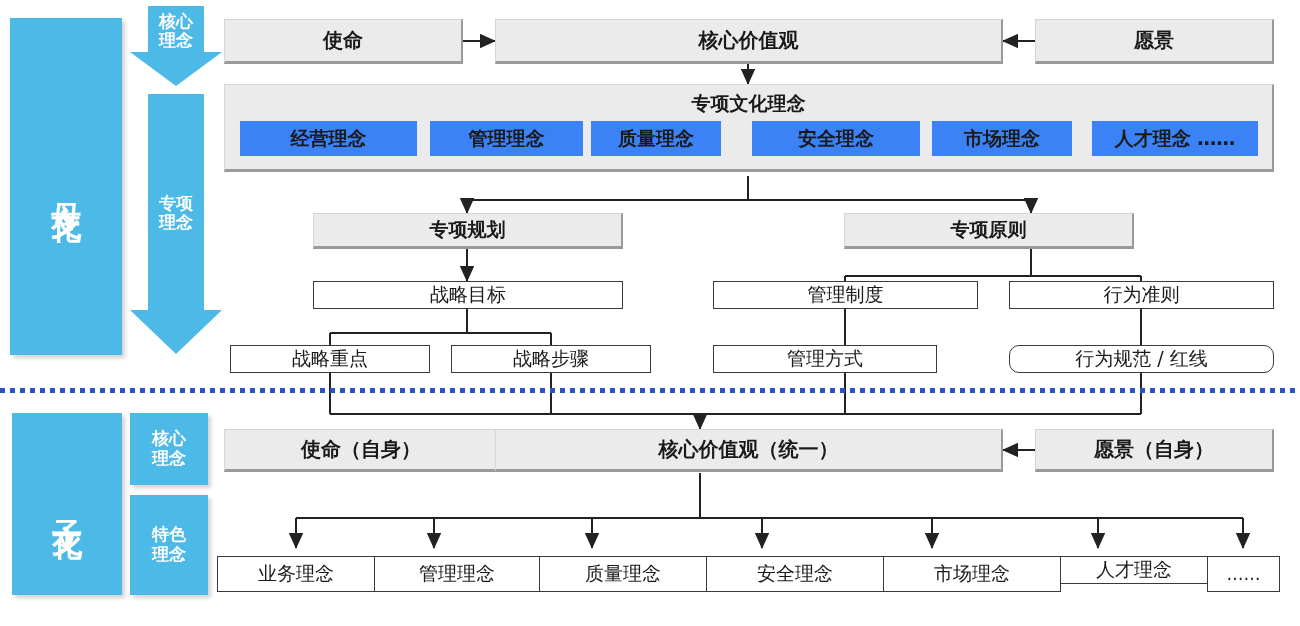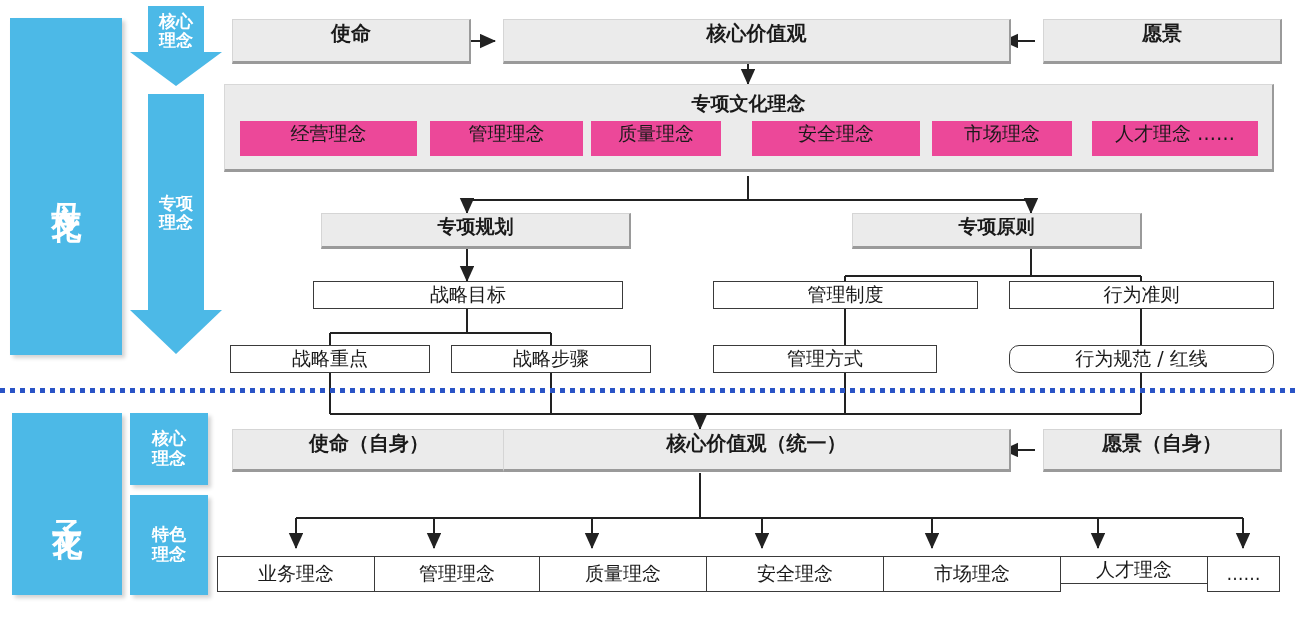--- a/index.html
+++ b/index.html
@@ -34,44 +34,44 @@
   }
 
   
   .gbox{
     position:absolute;
     background:#ebebeb;
     border:1px solid #d5d5d5;
     border-right:2px solid #9a9a9a;
     border-bottom:3px solid #9a9a9a;
     box-sizing:border-box;
-    display:flex;align-items:flex-start;justify-content:center;
+    display:flex;align-items:center;justify-content:center;
     font-weight:bold;color:#1a1a1a;
     text-align:center;
-    margin-left:8px;
   }
   
   .panel{
     position:absolute;
     background:#ebebeb;
     border:1px solid #d8d8d8;
     border-right:2px solid #9a9a9a;
     border-bottom:3px solid #9a9a9a;
     box-sizing:border-box;
   }
   .panel-title{
     position:absolute;left:0;right:0;top:6px;
     text-align:center;font-weight:bold;color:#1a1a1a;
   }
   .chip{
     position:absolute;
-    background:#ec4899;
-    display:flex;align-items:flex-start;justify-content:center;
+    background:#3b82f6;
+    display:flex;align-items:center;justify-content:center;
     color:#1a1a1a;text-align:center;
     box-sizing:border-box;
+    font-weight:bold;
   }
 
   
   .obox{
     position:absolute;
     background:#ffffff;
     border:1.6px solid #3a3a3a;
     box-sizing:border-box;
     display:flex;align-items:center;justify-content:center;
     color:#1a1a1a;text-align:center;

